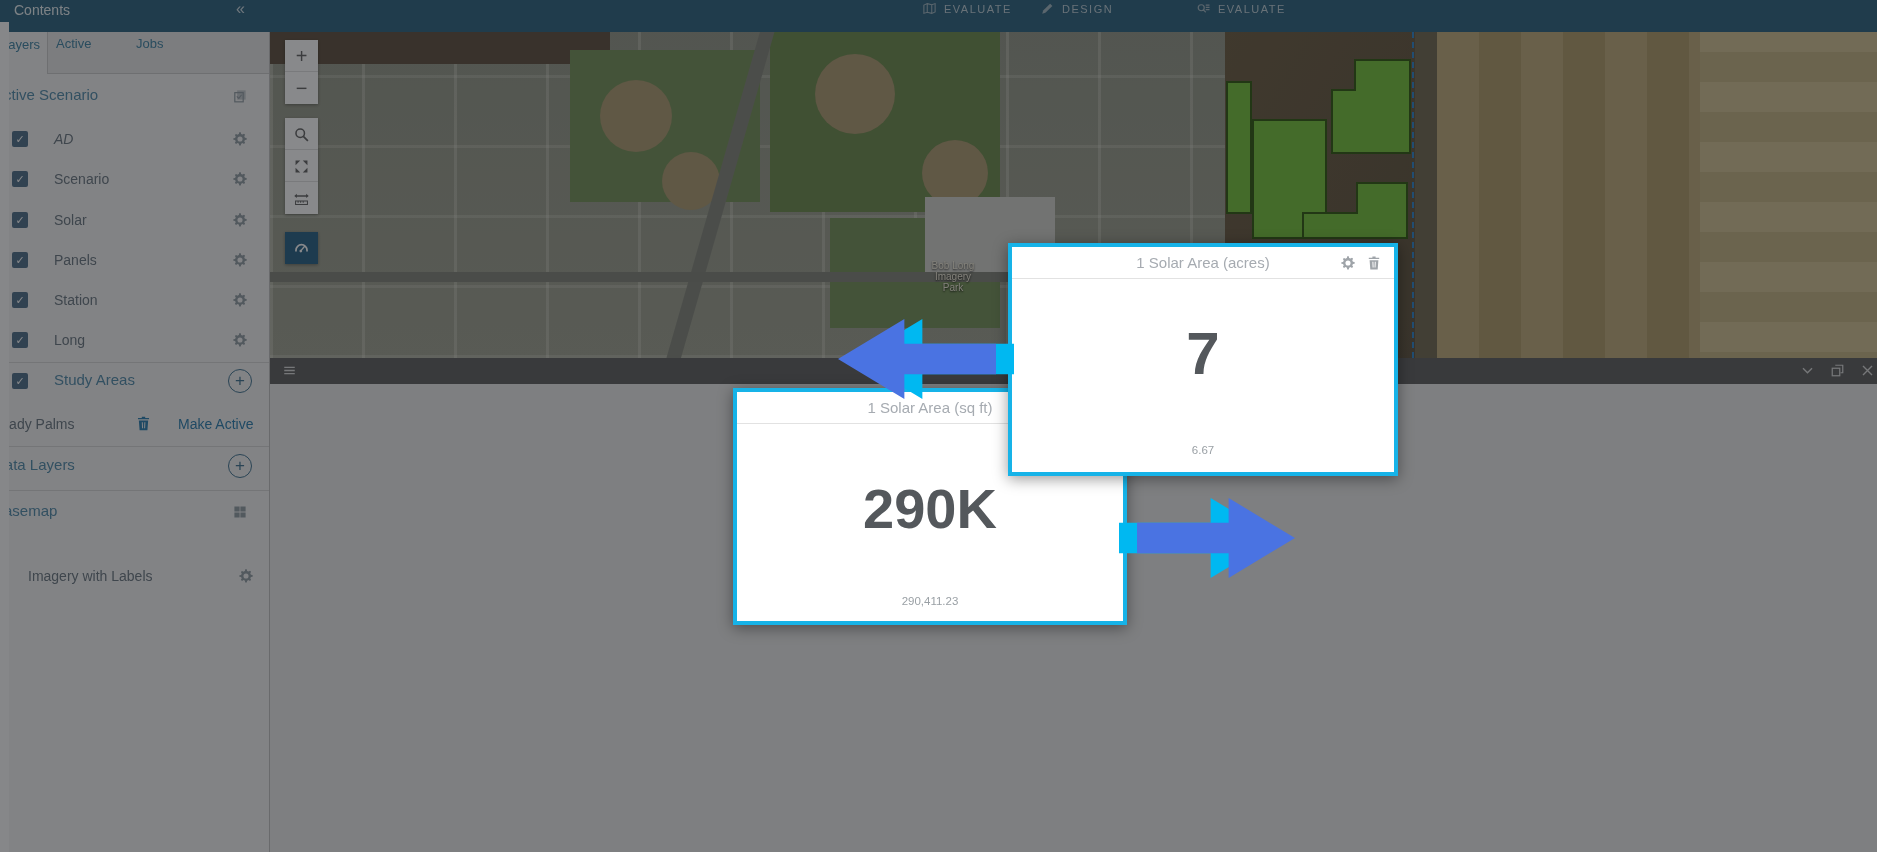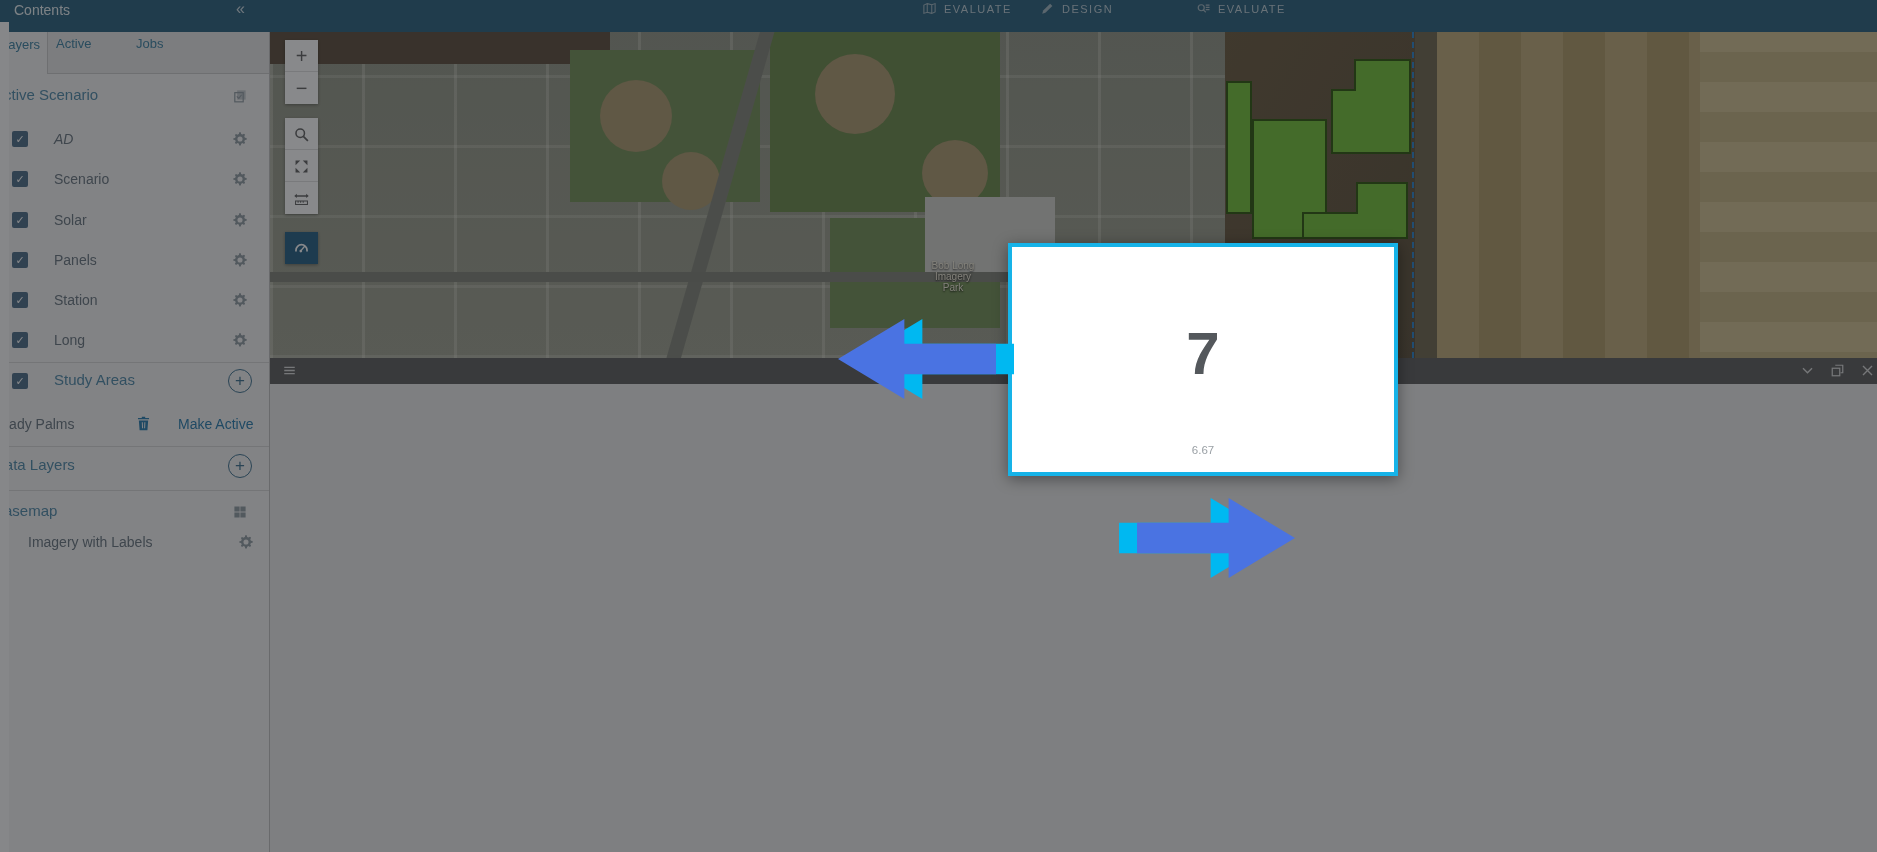--- a/index.html
+++ b/index.html
@@ -264,21 +264,21 @@
 
     <div class="sep" style="top:468px;"></div>
 
     <div class="srow" style="top:478px;">
       <span class="sgroup" style="left:-6px;">Basemap</span>
       <svg class="ic rgear">
           <use href="#i-basemap"></use>
         </svg>
     </div>
 
-    <div class="srow" style="top:508px;">
+    <div class="srow" style="top:542px;">
       <span class="slabel" style="left:28px;">Imagery with Labels</span>
       <svg class="ic rgear" style="left:238px;">
           <use href="#i-gear"></use>
         </svg>
     </div>
   </aside>
   <div id="whitestrip" class="abs"></div>
 
   <div id="map" class="abs">
     <div class="grid"></div>
@@ -452,22 +452,44 @@
       <div class="gtick" style="left:183px;top:75px;">45,000</div>
       <div class="gtick" style="left:108px;top:143px;width:90px;text-align:center;">60,000</div>
       <div class="needle" style="--deg: 36deg;"></div>
       <div class="gval">38K</div>
     </div>
     <div class="cfoot" style="bottom:6px;">38,101.95</div>
   </div>
 
   <div id="overlay"></div>
 
+  <div class="hl-card" style="left: 733px; top: 388px; width: 394px; height: 237px; z-index: 60; --hl: #16b3e8;">
+    <div class="chead">
+      <span>1 Solar Area (sq ft)</span>
+      <svg class="ic hicon" style="right:38px;">
+          <use href="#i-gear"></use>
+        </svg>
+      <svg class="ic hicon" style="right:12px;">
+          <use href="#i-trash"></use>
+        </svg>
+    </div>
+    <div class="bigval" style="top:84px;font-size:56px;">290K</div>
+    <div class="cfoot" style="bottom:14px;">290,411.23</div>
+  </div>
 
   <div class="hl-card" style="left: 1008px; top: 243px; width: 390px; height: 233px; z-index: 61; --hl: #16b3e8;">
+    <div class="chead">
+      <span>1 Solar Area (acres)</span>
+      <svg class="ic hicon" style="right:38px;">
+          <use href="#i-gear"></use>
+        </svg>
+      <svg class="ic hicon" style="right:12px;">
+          <use href="#i-trash"></use>
+        </svg>
+    </div>
     <div class="bigval" style="top:72px;font-size:60px;">7</div>
     <div class="cfoot" style="bottom:16px;">6.67</div>
   </div>
 
   <div class="arrow arrowL" style="left:838px;top:319px;width:158px;height:80px;">
     <div class="layer c" style="--bg: #00b8f1;"></div>
     <div class="layer b" style="--bg: #4a73e2;"></div>
   </div>
   <div class="arrow arrowR" style="left:1137px;top:498px;width:158px;height:80px;">
     <div class="layer c" style="--bg: #00b8f1;"></div>

